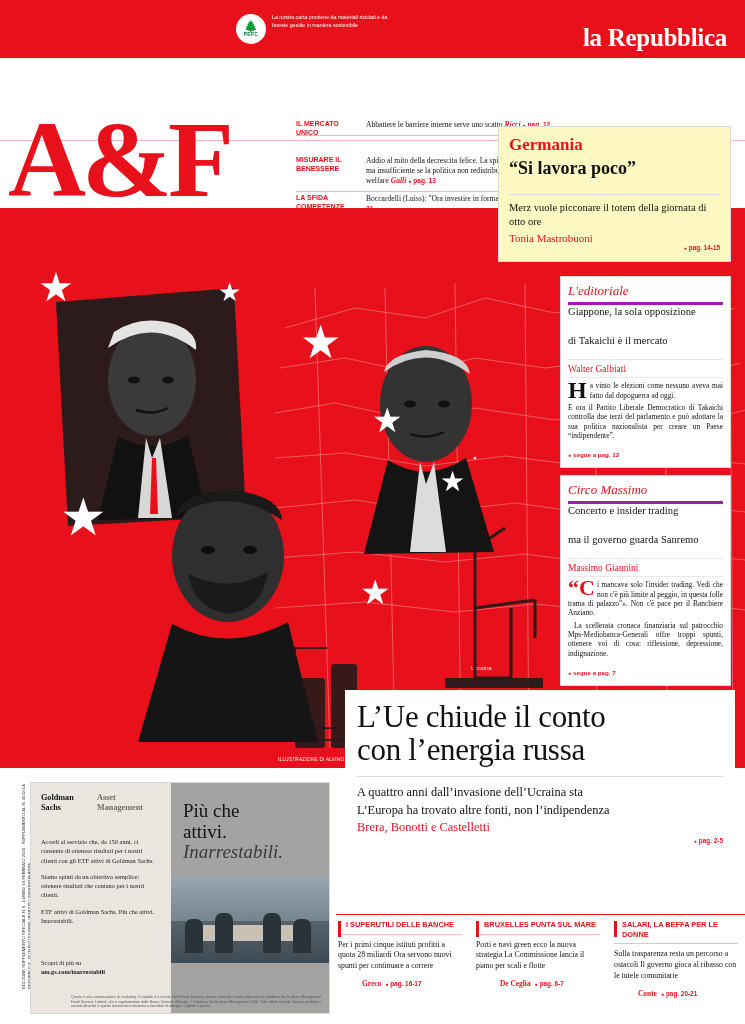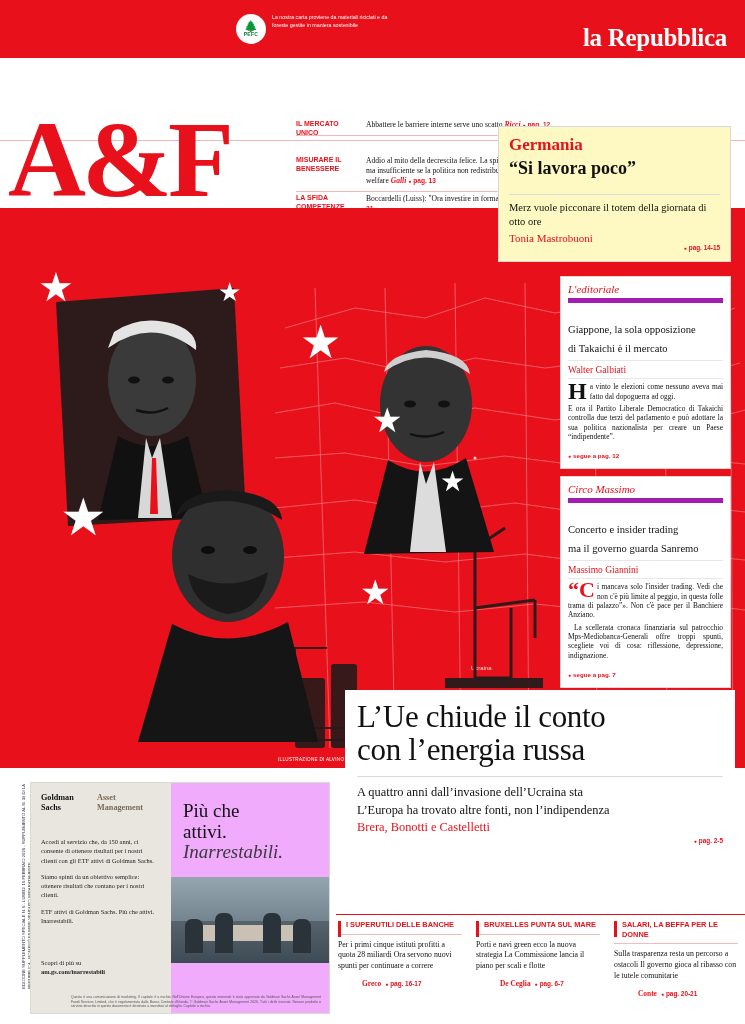--- a/index.html
+++ b/index.html
@@ -119,27 +119,27 @@
     position:absolute; left:278px; bottom:6px;
     font-family:"Liberation Sans", sans-serif; font-size:4.6px; color:#fff; letter-spacing:.3px;
   }
 
   
   .col-right { position:absolute; left:560px; top:276px; width:171px; z-index:7; }
   .rbox {
     background:#fff; border:1px solid #d9d9d9; padding:6px 7px; margin-bottom:7px;
   }
   .rbox .lbl {
-    font-family:"Liberation Serif", serif; font-size:11px; color:#e8111b; font-style:italic;
-    border-bottom:5px solid #a21caf; padding-bottom:3px; margin-bottom:20px;
+    font-family:"Liberation Serif", serif; font-size:13px; color:#e8111b; font-style:italic;
+    border-bottom:3px solid #a21caf; padding-bottom:3px; margin-bottom:0;
   }
   .rbox .hl {
     font-size:10.6px; line-height:1.24; font-weight:normal;
   }
-  .rbox .hl .l2 { display:block; border-bottom:1px solid #e8e8e8; padding-bottom:5px; margin-top:6px;}
+  .rbox .hl .l2 { display:block; border-bottom:1px solid #e8e8e8; padding-bottom:12px; margin-top:16px;}
   .rbox .author {
     color:#e8111b; font-size:9.5px; margin:4px 0 3px; border-bottom:1px solid #e8e8e8; padding-bottom:3px;
   }
   .rbox p { margin:0 0 3px 0; font-size:7.4px; line-height:1.26; text-align:justify; }
   .dropcap {
     float:left; font-size:24px; line-height:19px; font-weight:bold; padding:0 3px 0 0;
   }
   .quotecap {
     float:left; font-size:22px; line-height:16px; font-weight:bold; color:#e8111b; padding:0 2px 0 0;
   }
@@ -178,21 +178,21 @@
     font-family:"Liberation Serif", serif; font-size:8.2px; color:#111; line-height:1.2;
   }
   .ad .gs b { display:block; font-weight:bold; }
   .ad .gs .am { position:absolute; left:56px; top:0; color:#7a6a55; }
   .ad .copy {
     position:absolute; left:10px; top:54px; width:118px;
     font-family:"Liberation Serif", serif; font-size:6.4px; line-height:1.45; color:#222;
   }
   .ad .copy p { margin:0 0 7px 0; }
   .ad .right {
-    position:absolute; left:140px; top:0; width:160px; height:232px; background:#f0abfc;
+    position:absolute; left:140px; top:0; width:160px; height:232px; background:#a3a3a3;
   }
   .ad .bigclaim {
     position:absolute; left:12px; top:18px; width:140px;
     font-family:"Liberation Serif", serif; font-size:19px; line-height:1.08; color:#111;
   }
   .ad .bigclaim i { color:#3a3a3a; }
   .ad .photo {
     position:absolute; left:0; bottom:52px; width:160px; height:86px;
     background:linear-gradient(180deg,#6f7d86,#3f4b54);
     overflow:hidden;
@@ -414,21 +414,21 @@
     <div class="rbox">
       <div class="lbl">Circo Massimo</div>
       <div class="hl">
         <span>Concerto e insider trading</span>
         <span class="l2">ma il governo guarda Sanremo</span>
       </div>
       <div class="author">Massimo Giannini</div>
       <p>
         <span class="quotecap">“C</span><span>i mancava solo l'insider trading. Vedi che non c'è più limite al peggio, in questa folle trama di palazzo”». Non c'è pace per il Banchiere Anziano.</span>
       </p>
-      <p style="text-indent:6px">La scellerata cronaca finanziaria sul patrocchio Mps-Mediobanca-Generali offre troppi spunti, scegliete voi di cosa: riflessione, depressione, indignazione.</p>
+      <p style="text-indent:6px">La scellerata cronaca finanziaria sul patrocchio Mps-Mediobanca-Generali offre troppi spunti, ottenere voi di cosa: riflessione, depressione, indignazione.</p>
       <span class="seg dotpag">segue a pag. 7</span>
     </div>
   </div>
 
   <div class="mainhl">
     <h1>
       <span>L’Ue chiude il conto</span><br>
       <span>con l’energia russa</span>
     </h1>
     <div class="rule"></div>

